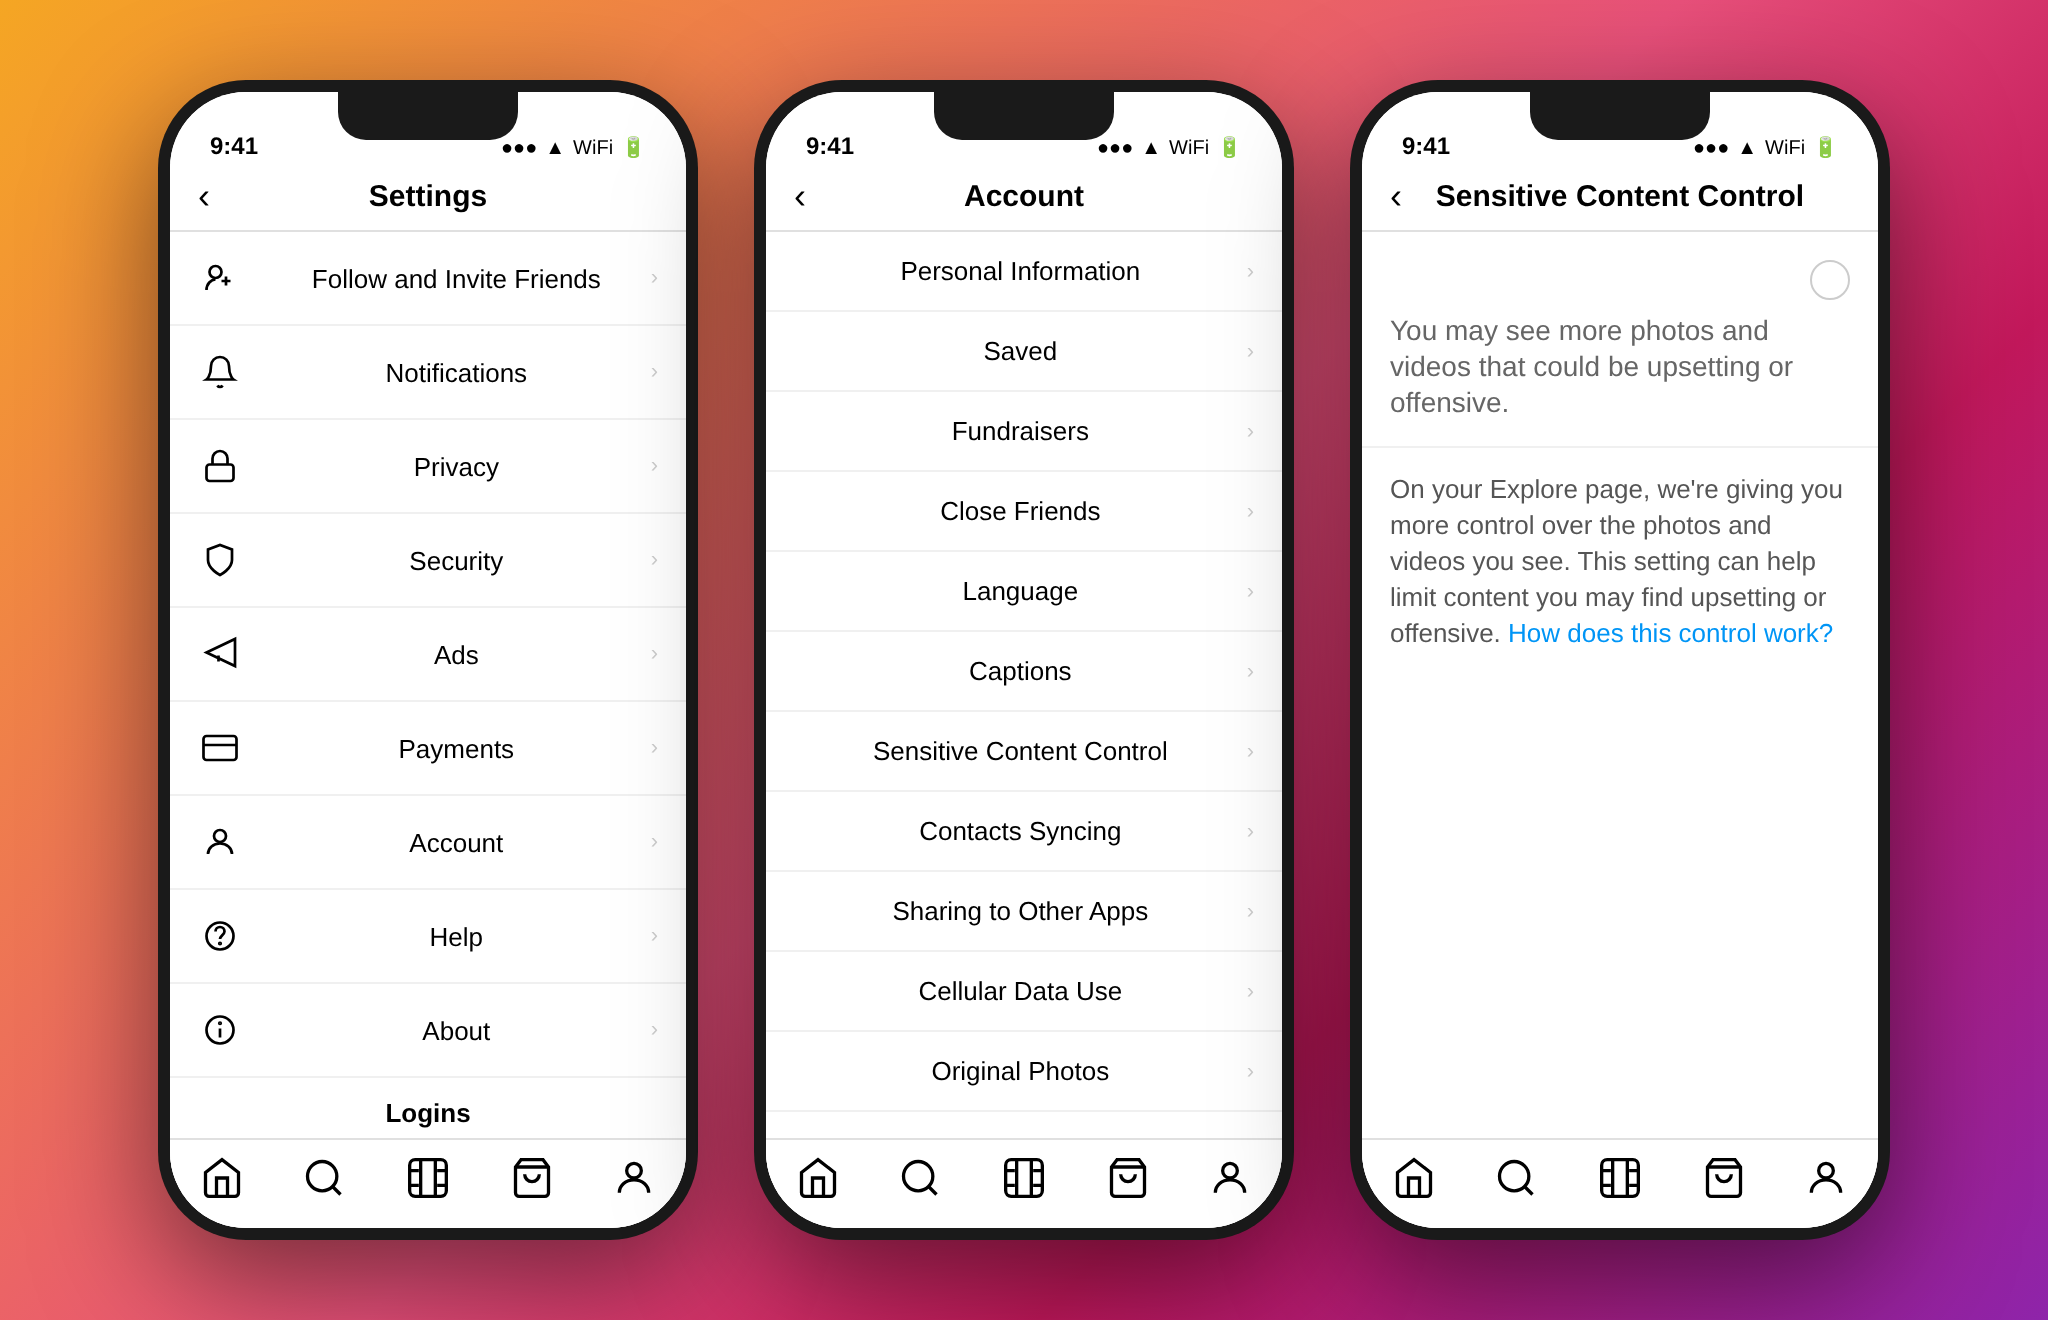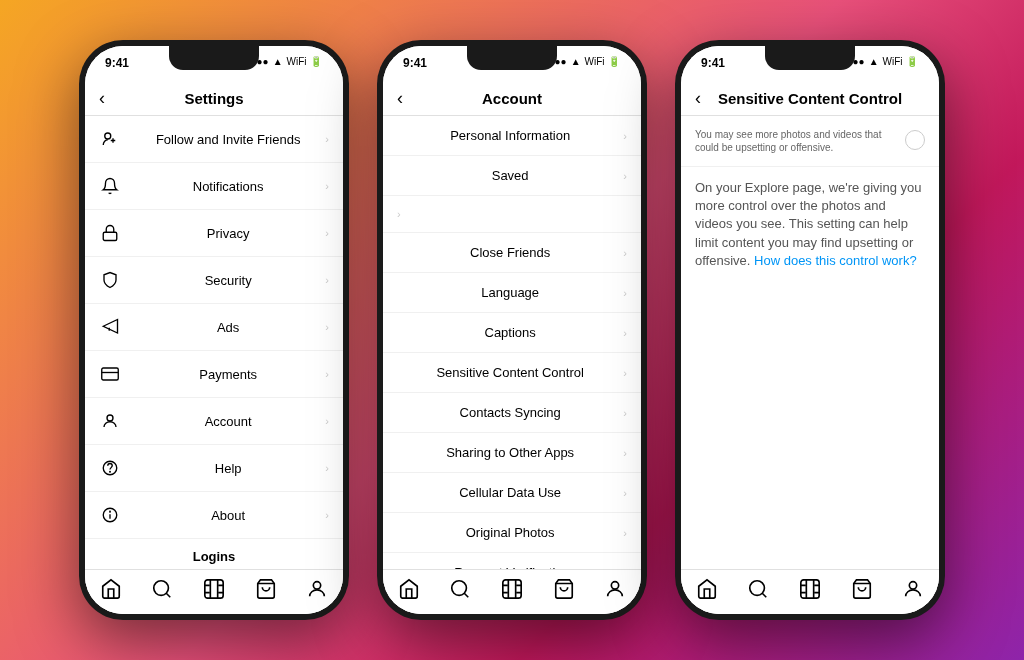--- a/index.html
+++ b/index.html
@@ -31,21 +31,21 @@
       background: #ffffff;
       border-radius: 38px;
       overflow: hidden;
       display: flex;
       flex-direction: column;
     }
 
     .notch-area {
       background: #fff;
       display: flex;
-      align-items: flex-start;
+      align-items: flex-end;
       justify-content: space-between;
       padding: 10px 20px 2px;
       height: 36px;
       flex-shrink: 0;
     }
 
     .status-time {
       font-size: 12px;
       font-weight: 600;
       color: #000;
@@ -194,23 +194,24 @@
     }
 
     .scc-option .option-title {
       font-size: 13px;
       font-weight: 600;
       color: #000;
       margin-bottom: 2px;
     }
 
     .scc-option .option-desc {
-      font-size: 10px;
+      font-size: 14px;
       color: #666;
       line-height: 1.3;
+      margin-top: 28px;
     }
 
     .radio-btn {
       width: 20px;
       height: 20px;
       border-radius: 50%;
       border: 1.5px solid #ccc;
       flex-shrink: 0;
       margin-top: 2px;
       display: flex;
@@ -424,20 +425,21 @@
       <div class="list-section">
         <div class="list-item">
           <span class="label">Personal Information</span>
           <span class="chevron">›</span>
         </div>
         <div class="list-item">
           <span class="label">Saved</span>
           <span class="chevron">›</span>
         </div>
         <div class="list-item">
+          <span class="label">Fundraisers</span>
           <span class="chevron">›</span>
         </div>
         <div class="list-item">
           <span class="label">Close Friends</span>
           <span class="chevron">›</span>
         </div>
         <div class="list-item">
           <span class="label">Language</span>
           <span class="chevron">›</span>
         </div>

